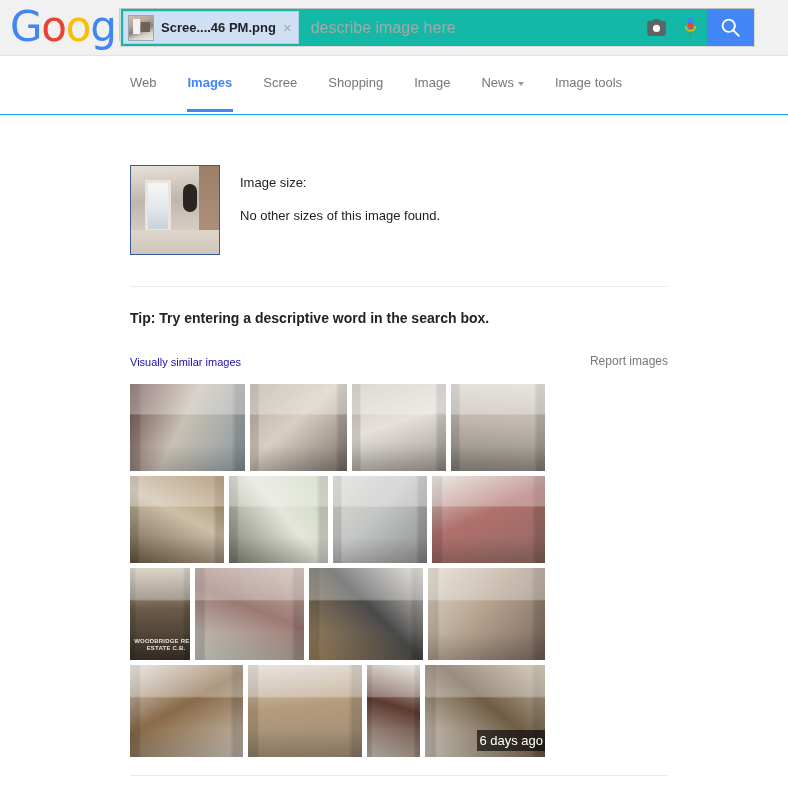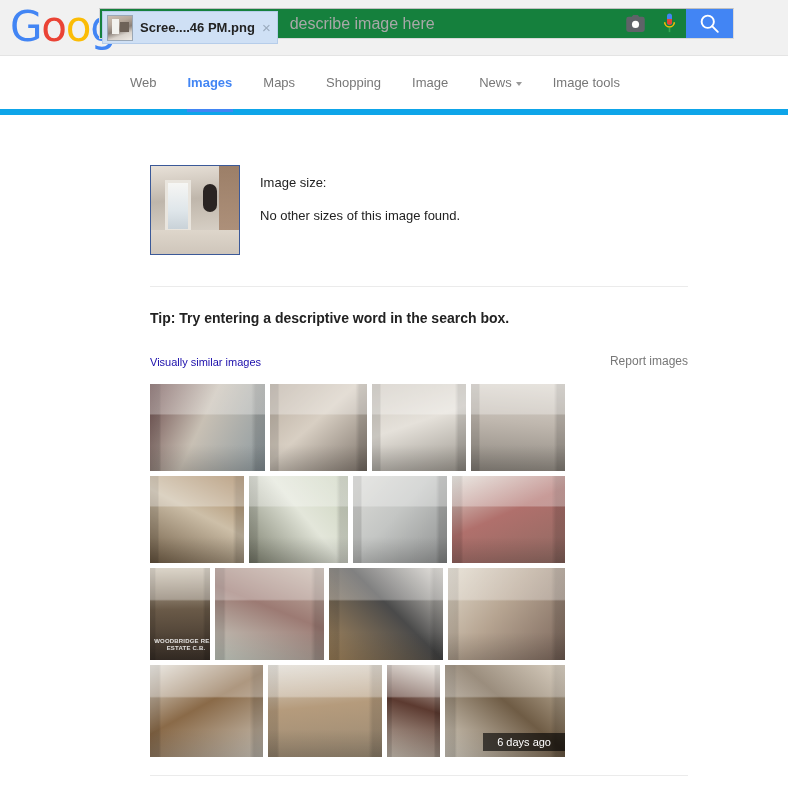--- a/index.html
+++ b/index.html
@@ -34,25 +34,25 @@
     user-select: none;
   }
   .logo span { display: inline-block; }
   .l-b { color: #4285f4; }
   .l-r { color: #ea4335; }
   .l-y { color: #fbbc05; }
   .l-g { color: #34a853; }
 
   .searchwrap {
     position: absolute;
-    left: 99px;
+    left: 120px;
     top: 8px;
     width: 635px;
-    height: 31px;
-    background: #15803d;
+    height: 39px;
+    background: #14b8a6;
     border: 1px solid #d9d9d9;
     border-top-color: #c0c0c0;
     display: flex;
     align-items: stretch;
   }
   .chip {
     display: flex;
     align-items: center;
     background: #d2e3fc;
     background: #cfe0f5;
@@ -120,21 +120,21 @@
     background: #4285f4;
     display: flex; align-items: center; justify-content: center;
     cursor: pointer;
     margin: 0;
   }
 
   
   .nav {
     position: relative;
     height: 59px;
-    border-bottom: 6px solid #0ea5e9;
+    border-bottom: 1px solid #0ea5e9;
     background: #fff;
   }
   .nav-inner {
     position: absolute;
     left: 130px;
     top: 19px;
     display: flex;
     align-items: flex-start;
   }
   .nav-item {
@@ -161,21 +161,20 @@
     border-right: 3.5px solid transparent;
     border-top: 4px solid #999;
     margin-left: 4px;
     vertical-align: middle;
   }
 
   
   .main {
     position: relative;
     padding: 0;
-    margin-left: 20px;
   }
   .meta {
     display: flex;
     padding: 50px 0 0 130px;
   }
   .meta-thumb {
     width: 90px;
     height: 90px;
     border: 1px solid #3b5998;
     flex: 0 0 90px;
@@ -264,22 +263,22 @@
     cursor: pointer;
     background: #eee;
   }
   .tile:last-child { margin-right: 0; }
   .badge {
     position: absolute;
     right: 0;
     bottom: 6px;
     background: rgba(0,0,0,0.62);
     color: #fff;
-    font-size: 11px;
-    padding: 3px 14px;
+    font-size: 13px;
+    padding: 3px 2px;
     white-space: nowrap;
   }
   .wm {
     position: absolute;
     left: 4px;
     bottom: 8px;
     color: rgba(255,255,255,.85);
     font-size: 6px;
     line-height: 7px;
     text-align: center;
@@ -336,21 +335,21 @@
       </svg>
     </div>
 
   </div>
 </div>
 
 <div class="nav">
   <div class="nav-inner">
     <div class="nav-item"><span>Web</span></div>
     <div class="nav-item active"><span>Images</span></div>
-    <div class="nav-item"><span>Maps</span></div>
+    <div class="nav-item"><span>Scree</span></div>
     <div class="nav-item"><span>Shopping</span></div>
     <div class="nav-item"><span>Image</span></div>
     <div class="nav-item"><span>News</span><i class="caret"></i></div>
     <div class="nav-item"><span>Image tools</span></div>
   </div>
 </div>
 
 <div class="main">
 
   <div class="meta">

